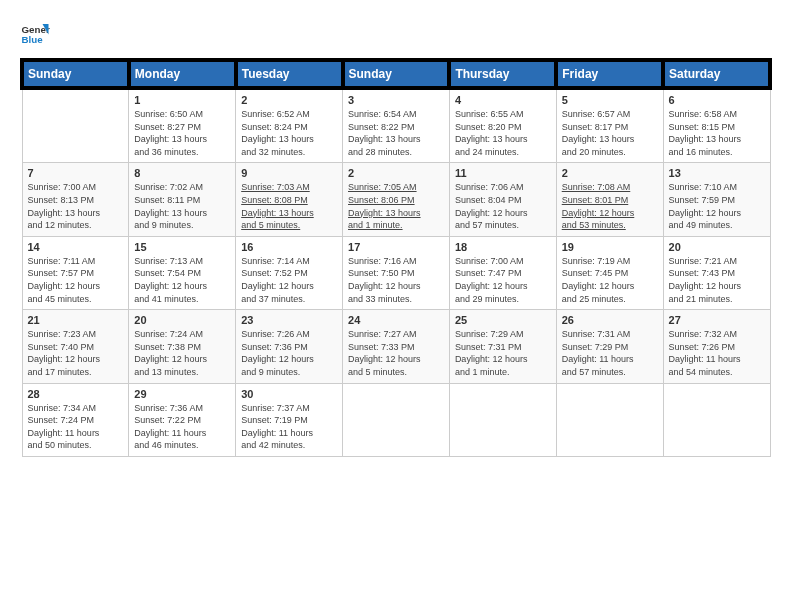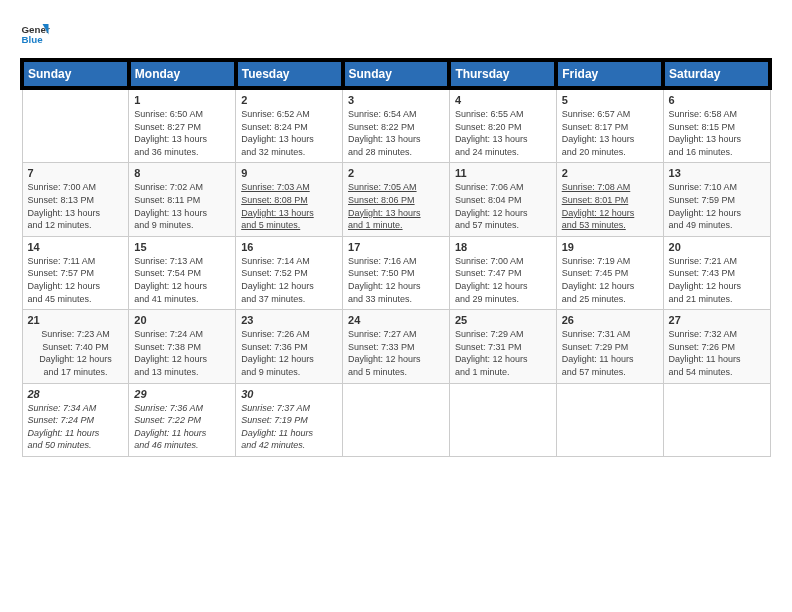--- a/index.html
+++ b/index.html
@@ -78,21 +78,20 @@
     .day-info {
       font-size: 9px;
       color: #444;
       line-height: 1.4;
     }
     .empty-cell {
       background: #fff;
     }
     .last-row td {
       height: 68px;
-      font-style: italic;
     }
   </style>
 </head>
 <body>
 
 <div class="page">
   <div class="header">
     <div class="logo">
       <svg class="logo-icon" viewBox="0 0 40 40">
         <text x="2" y="20" font-size="13" font-weight="bold" fill="#333">General</text>
@@ -262,21 +261,21 @@
             <div class="day-number">20</div>
             <div class="day-info" style="white-space: pre-line;">Sunrise: 7:21 AM
 Sunset: 7:43 PM
 Daylight: 12 hours
 and 21 minutes.</div>
           </td>
         </tr>
         <tr>
           <td>
             <div class="day-number">21</div>
-            <div class="day-info" style="white-space: pre-line; text-align: center;">Sunrise: 7:23 AM
+            <div class="day-info" style="white-space: pre-line;">Sunrise: 7:23 AM
 Sunset: 7:40 PM
 Daylight: 12 hours
 and 17 minutes.</div>
           </td>
           <td>
             <div class="day-number">20</div>
             <div class="day-info" style="white-space: pre-line;">Sunrise: 7:24 AM
 Sunset: 7:38 PM
 Daylight: 12 hours
 and 13 minutes.</div>

